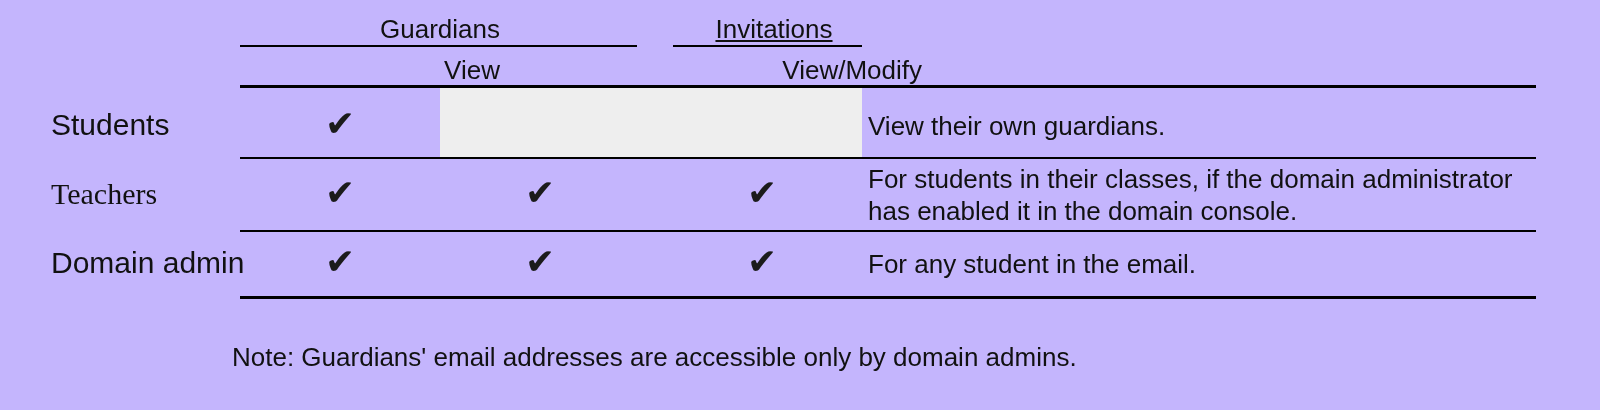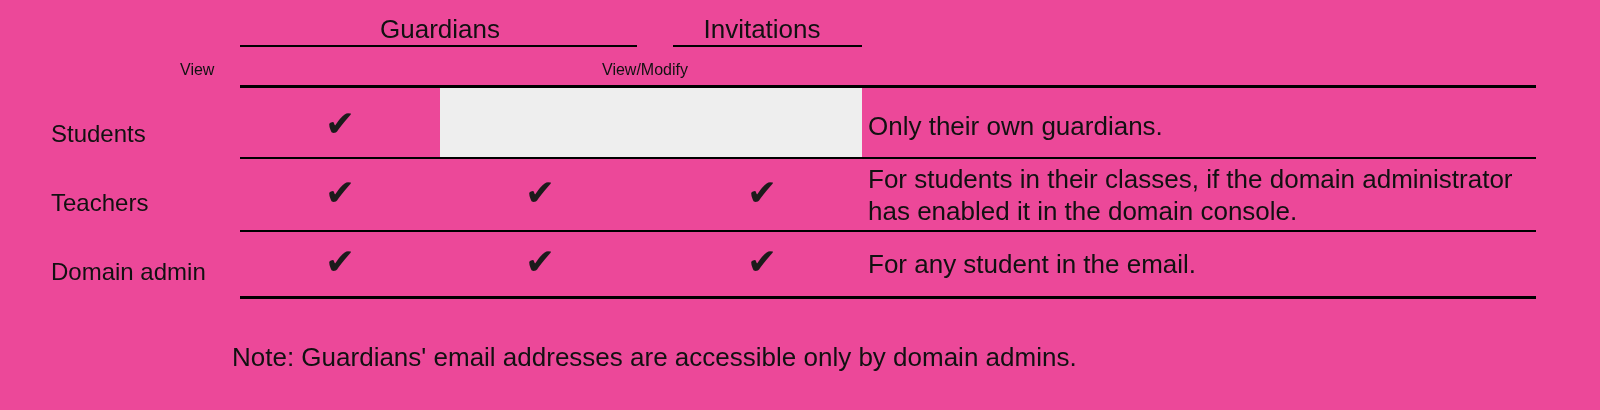--- a/index.html
+++ b/index.html
@@ -13,21 +13,21 @@
     height: 410px;
     font-family: "Liberation Sans", sans-serif;
     color: #111111;
     overflow: hidden;
   }
 
   #root {
     position: relative;
     width: 1600px;
     height: 410px;
-    background: #ec4899;
+    background: #c4b5fd;
   }
 
   .rule {
     position: absolute;
     background: #000000;
     height: 3px;
   }
   .rule.thin { height: 2px; }
 
   .shade {
@@ -40,35 +40,34 @@
     position: absolute;
     font-size: 26px;
     line-height: 30px;
     text-align: center;
     white-space: nowrap;
     color: #111111;
   }
 
   .col-label {
     position: absolute;
-    font-size: 16px;
+    font-size: 26px;
     line-height: 30px;
-    text-align: left;
+    text-align: right;
     white-space: nowrap;
     color: #111111;
   }
 
   
   .row-label {
     position: absolute;
-    font-size: 24px;
+    font-size: 30px;
     line-height: 30px;
     white-space: nowrap;
     color: #111111;
-    margin-top: 9px;
   }
 
   .check {
     position: absolute;
     font-size: 36px;
     line-height: 36px;
     text-align: center;
     color: #1b1b1b;
     font-family: "DejaVu Sans", sans-serif;
     font-weight: 700;
@@ -92,40 +91,40 @@
 </head>
 <body>
 
 <div id="root">
 
   <div class="shade" id="students-shade" style="left: 440px; top: 88px; width: 422px; height: 69px; background: rgb(238, 238, 238);"></div>
 
   <div class="spanner-label" id="spanner-0" style="left: 240px; top: 14px; width: 400px;">Guardians</div>
   <div class="rule thin" id="spanner-rule-0" style="left: 240px; top: 45px; width: 397px;"></div>
 
-  <div class="spanner-label" id="spanner-1" style="left: 562px; top: 14px; width: 400px;">Invitations</div>
+  <div class="spanner-label" id="spanner-1" style="left: 574px; top: 14px; width: 400px; text-decoration: underline;">Invitations</div>
   <div class="rule thin" id="spanner-rule-1" style="left: 673px; top: 45px; width: 189px;"></div>
 
   <div class="col-label" id="col-1" style="left: 180px; top: 55px; width: 320px;">View</div>
   <div class="col-label" id="col-3" style="left: 602px; top: 55px; width: 320px;">View/Modify</div>
 
   <div class="rule" id="rule-header-bottom" style="left: 240px; top: 85px; width: 1296px;"></div>
   <div class="rule thin" id="rule-sep-0" style="left: 240px; top: 157px; width: 1296px;"></div>
   <div class="rule thin" id="rule-sep-1" style="left: 240px; top: 230px; width: 1296px;"></div>
   <div class="rule" id="rule-bottom" style="left: 240px; top: 296px; width: 1296px;"></div>
 
   <div class="row-label" id="row-label-0" style="left: 51px; top: 110px;">Students</div>
   <div class="check" id="check-0-1" style="left: 280px; top: 106px; width: 120px;">✔</div>
   <div class="check" id="check-0-2" style="left: 480px; top: 106px; width: 120px;"></div>
   <div class="check" id="check-0-3" style="left: 702px; top: 106px; width: 120px;"></div>
   <div class="note-cell" id="note-0" style="left: 868px; top: 110px; width: 728px;">
-      <div>Only their own guardians.</div>
+      <div>View their own guardians.</div>
     </div>
 
-  <div class="row-label" id="row-label-1" style="left: 51px; top: 179px;">Teachers</div>
+  <div class="row-label" id="row-label-1" style="left: 51px; top: 179px; font-family: Liberation Serif, serif;">Teachers</div>
   <div class="check" id="check-1-1" style="left: 280px; top: 175px; width: 120px;">✔</div>
   <div class="check" id="check-1-2" style="left: 480px; top: 175px; width: 120px;">✔</div>
   <div class="check" id="check-1-3" style="left: 702px; top: 175px; width: 120px;">✔</div>
   <div class="note-cell" id="note-1" style="left: 868px; top: 163px; width: 728px;">
       <div>For students in their classes, if the domain administrator</div>
       <div>has enabled it in the domain console.</div>
     </div>
 
   <div class="row-label" id="row-label-2" style="left: 51px; top: 248px;">Domain admin</div>
   <div class="check" id="check-2-1" style="left: 280px; top: 244px; width: 120px;">✔</div>

